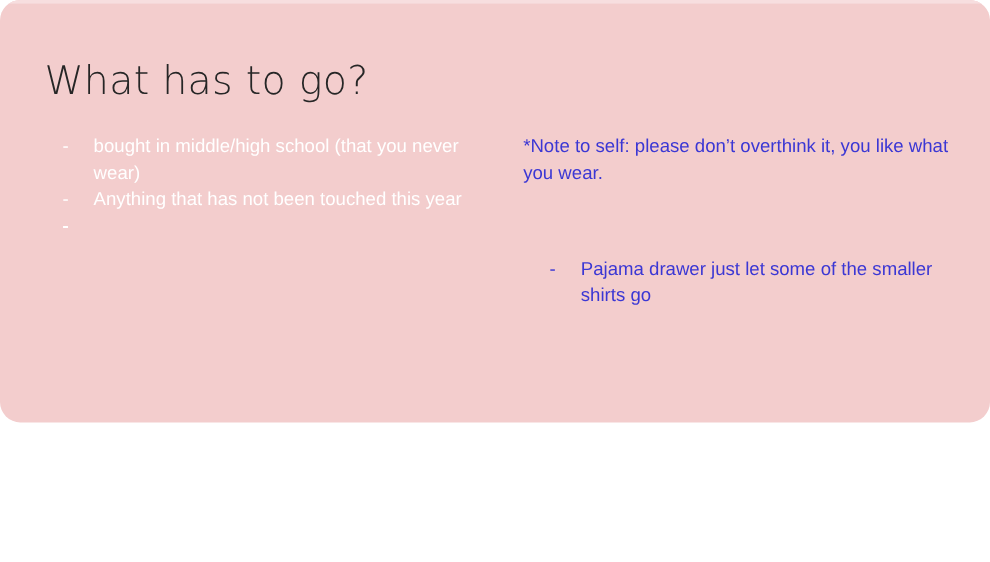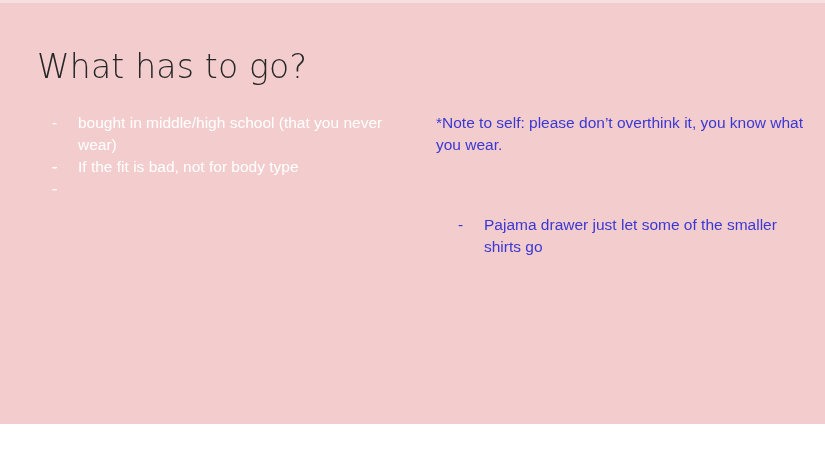--- a/index.html
+++ b/index.html
@@ -10,24 +10,25 @@
   body {
     width: 825px;
     height: 468px;
     overflow: hidden;
     font-family: "Liberation Sans", sans-serif;
   }
 
   #slide {
     position: relative;
     width: 825px;
-    height: 424px;
+    height: 352px;
     background: #f3cdcd;
     box-sizing: border-box;
     overflow: hidden;
+    border-radius: 17px;
   }
 
   
   #top-edge {
     position: absolute;
     left: 0;
     top: 0;
     width: 825px;
     height: 3px;
     background: #f7dedf;
@@ -120,39 +121,39 @@
   <div id="slide-title">What has to go?</div>
 
   <div class="body-col" id="left-col">
     <ul class="bullets white" id="left-bullets">
       <li>
         <span class="dash">-</span>
         <span>bought in middle/high school (that you never wear)</span>
       </li>
       <li>
         <span class="dash">-</span>
+        <span>Anything that has not been touched this year</span>
       </li>
       <li>
         <span class="dash">-</span>
       </li>
       <li>
         <span class="dash">-</span>
-        <span>If the fit is bad, not for body type</span>
       </li>
       <li>
         <span class="dash">-</span>
       </li>
       <li>
         <span class="dash">-</span>
       </li>
     </ul>
   </div>
 
   <div class="body-col" id="right-col">
-    <p class="note-text">*Note to self: please don’t overthink it, you know what you wear.</p>
+    <p class="note-text">*Note to self: please don’t overthink it, you like what you wear.</p>
 
     <ul class="bullets blue" id="right-bullets">
       <li>
         <span class="dash">-</span>
         <span>Pajama drawer just let some of the smaller shirts go</span>
       </li>
     </ul>
   </div>
 
 </div>

